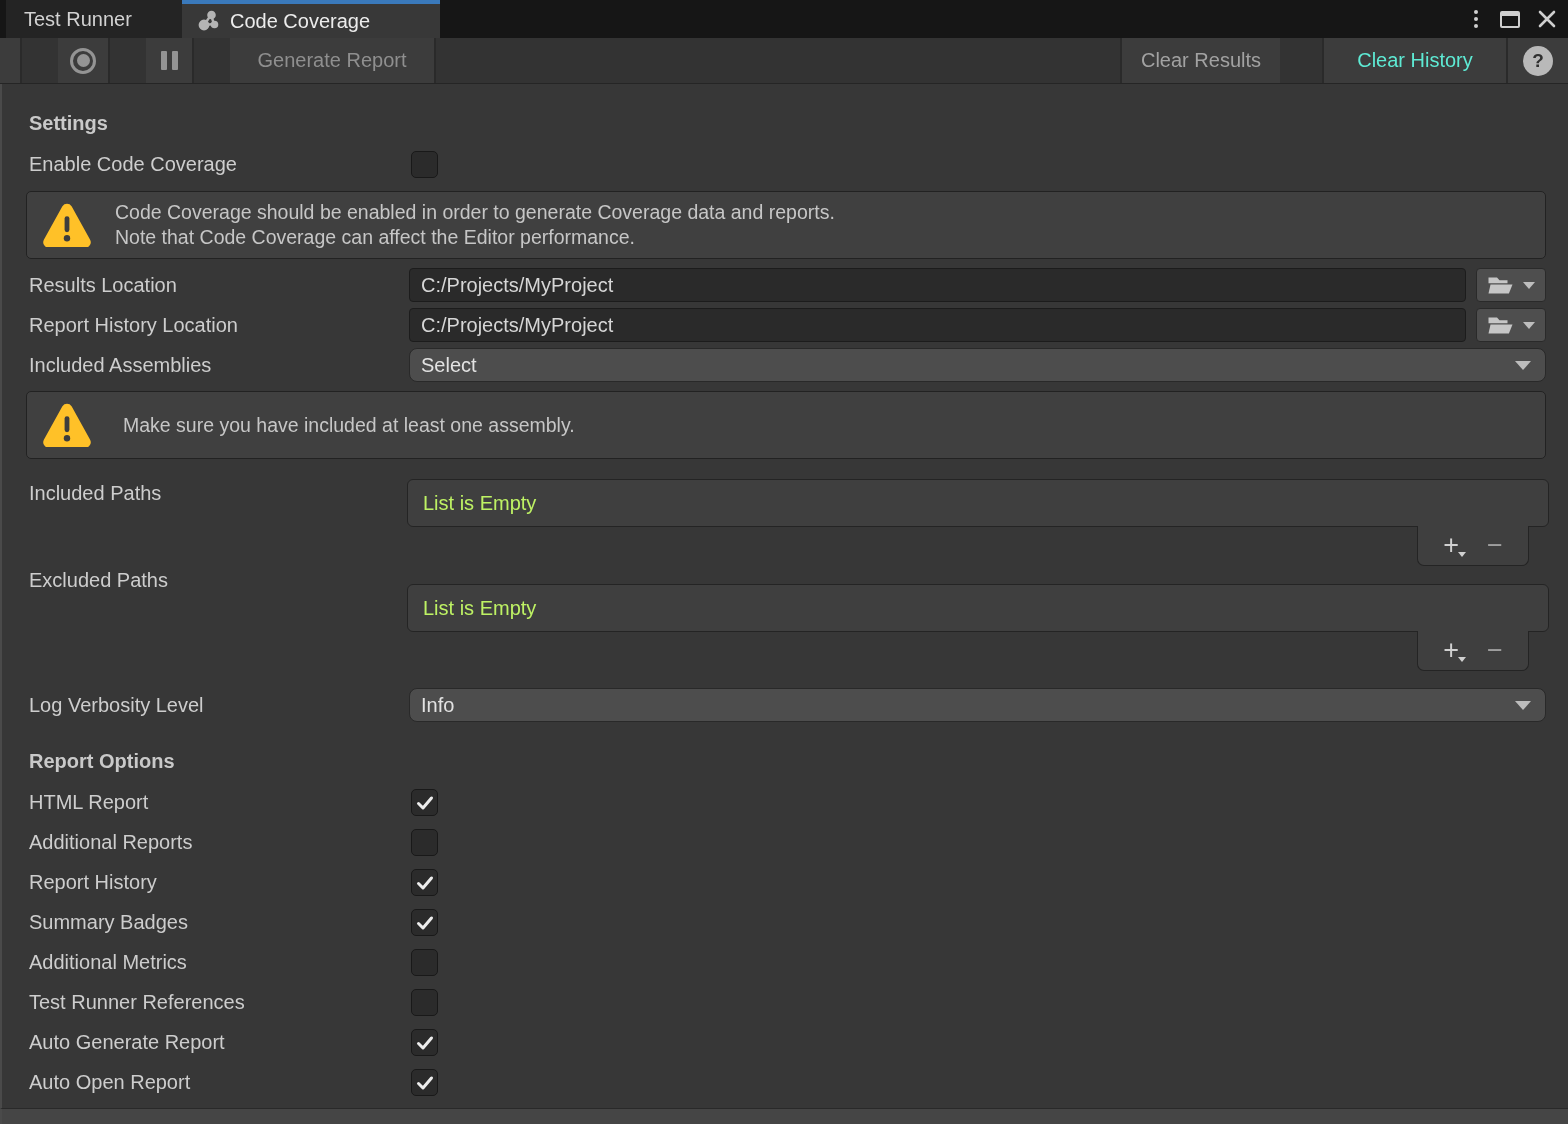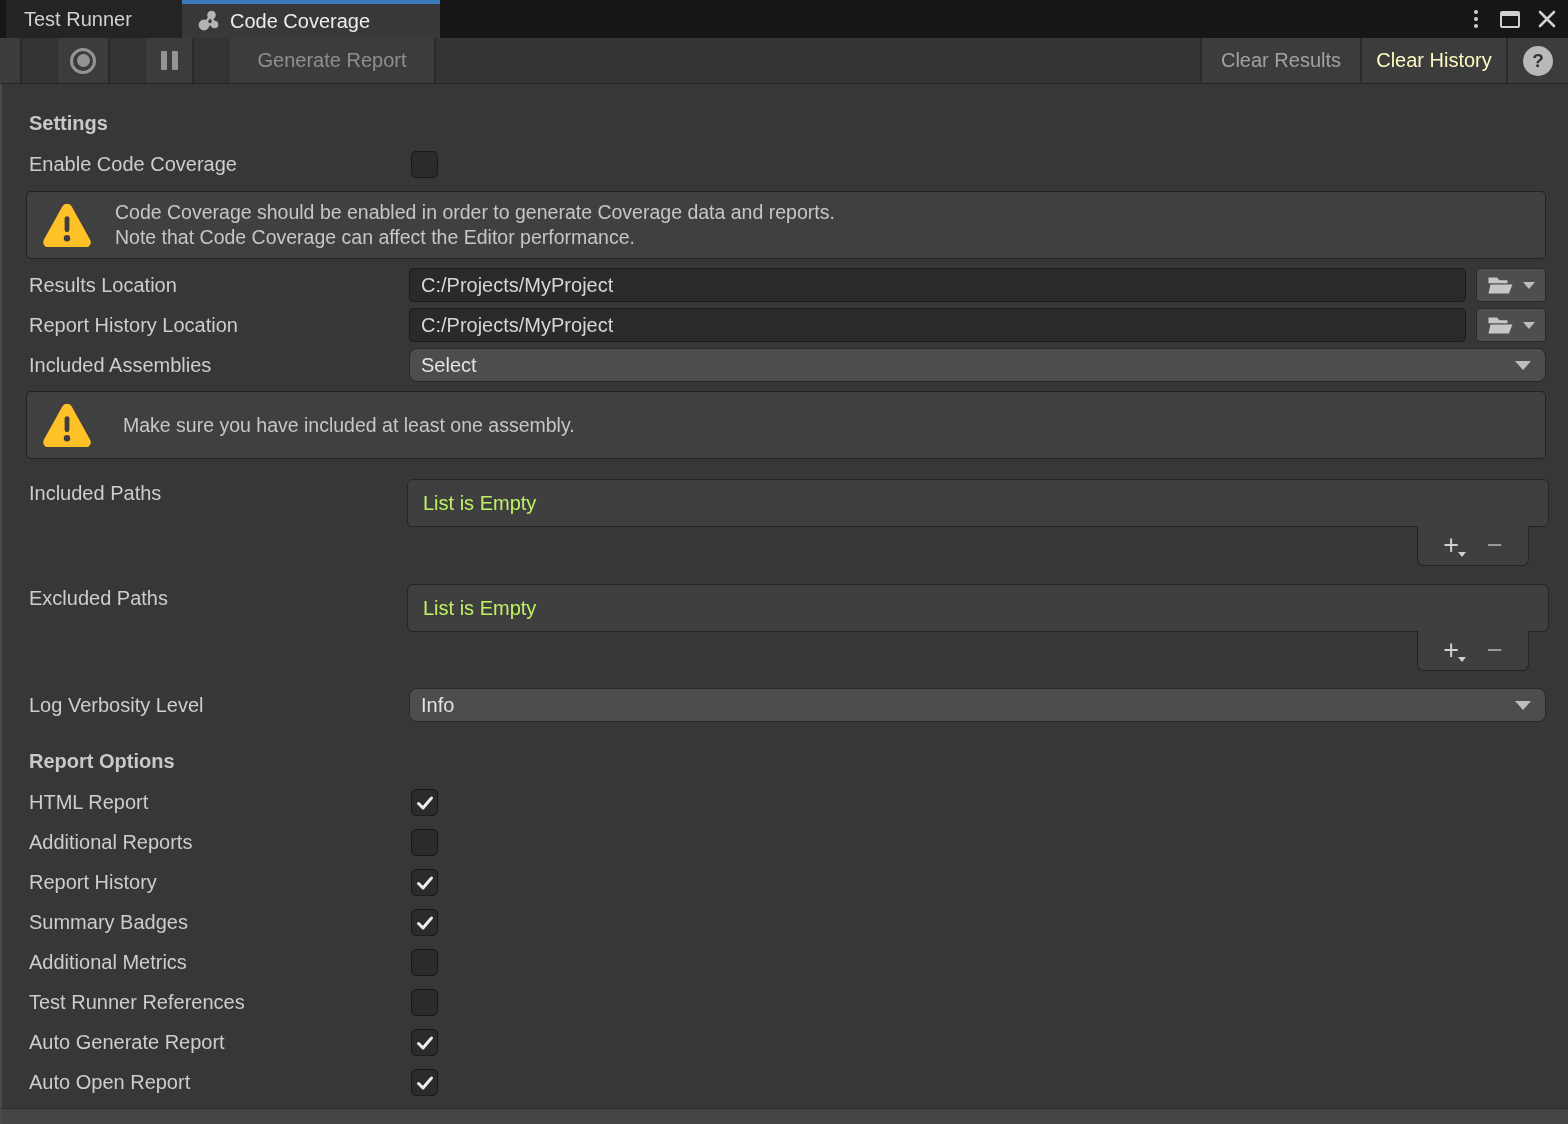--- a/index.html
+++ b/index.html
@@ -25,21 +25,21 @@
   .tgroup-left { position:absolute; left:0; top:0; height:45px; display:flex;gap:36px; }
   .tgroup-right { position:absolute; right:0; top:0; height:45px; display:flex; }
   .tseg { height:45px; background:#3c3c3c; display:flex; align-items:center; justify-content:center; font-size:20px; color:#8f8f8f; }
   .tgroup-left .tseg { border-right:2px solid #2a2a2a; }
   .tgroup-right .tseg { border-left:2px solid #2a2a2a; }
   .seg-pad { width:22px; }
   .seg-record { width:52px; }
   .seg-pause { width:48px; }
   .seg-generate { width:206px; }
   .seg-clear-results { width:160px; color:#a2a2a2; }
-  .seg-clear-history { width:146px; color:#fef9c3; }
+  .seg-clear-history { width:184px; color:#5eead4;margin-left:42px; }
   .seg-help { width:62px; }
   .rec-icon { width:26px; height:26px; border:3px solid #949494; border-radius:50%; display:flex; align-items:center; justify-content:center; }
   .rec-icon i { width:13px; height:13px; border-radius:50%; background:#949494; }
   .pause-icon { display:flex; gap:5px; }
   .pause-icon i { width:6px; height:19px; background:#949494; border-radius:1px; }
   .help-circle { width:30px; height:30px; border-radius:50%; background:#b9b9b9; color:#303030; font-size:19px; font-weight:bold; display:flex; align-items:center; justify-content:center; }
   
   .content { position:absolute; left:0; top:84px; width:1568px; height:1024px; background:#373737; border-left:2px solid #4a4a4a; }
   .bottom-strip { position:absolute; left:0; top:1108px; width:1568px; height:16px; background:#454545; border-top:1px solid #292929; border-left:2px solid #4a4a4a; }
   .hdr { position:absolute; left:27px; font-size:20px; font-weight:bold; color:#c9c9c9; }
@@ -204,21 +204,21 @@
 
     <div class="lbl" style="top:396px;">Included Paths</div>
     <div class="listbox" style="top:395px;">
       <span>List is Empty</span>
     </div>
     <div class="listfooter" style="top:442px;">
       <span class="plusbtn"><span>+</span><span class="caret"></span></span>
       <span class="minusbtn">−</span>
     </div>
 
-    <div class="lbl" style="top:501px;">Excluded Paths</div>
+    <div class="lbl" style="top:483px;">Excluded Paths</div>
     <div class="listbox" style="top:500px;">
       <span>List is Empty</span>
     </div>
     <div class="listfooter" style="top:547px;">
       <span class="plusbtn"><span>+</span><span class="caret"></span></span>
       <span class="minusbtn">−</span>
     </div>
 
     <div class="lbl" style="top:608px;">Log Verbosity Level</div>
     <div class="dropdown" style="top:604px;">

